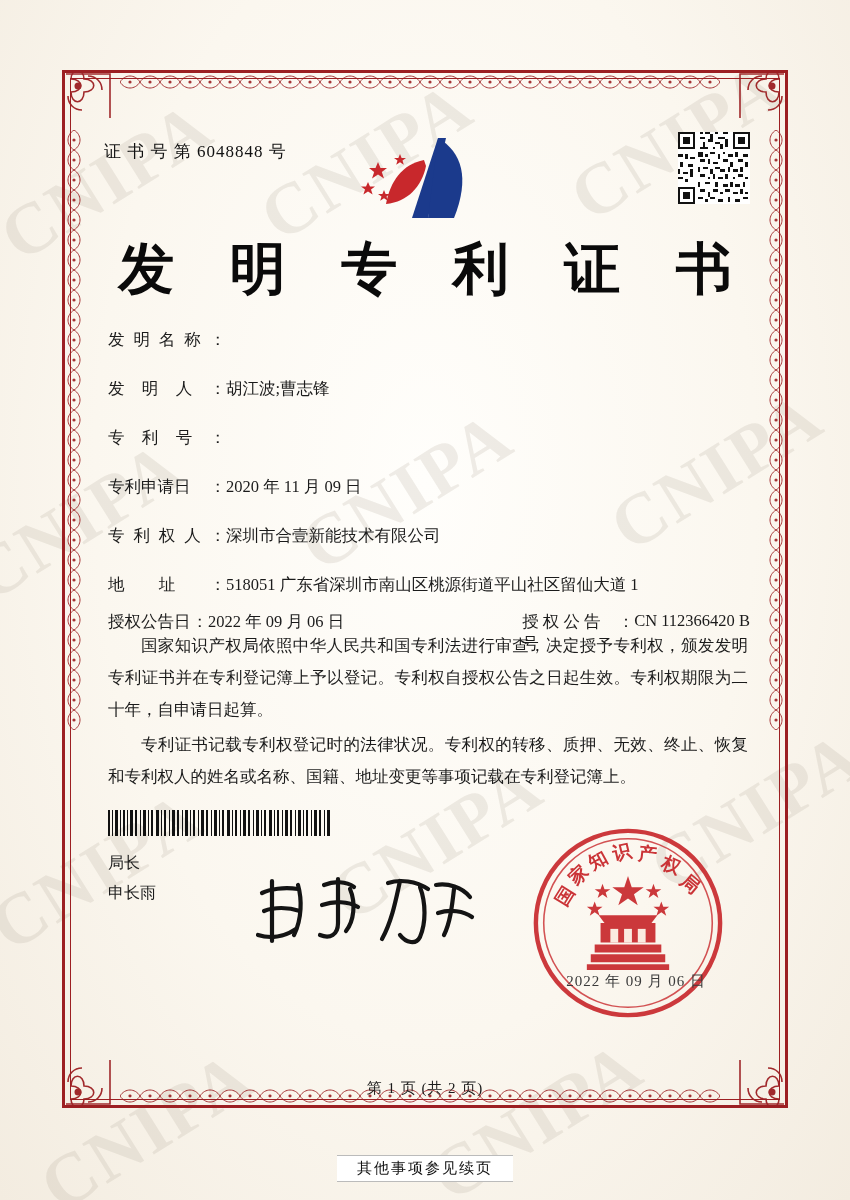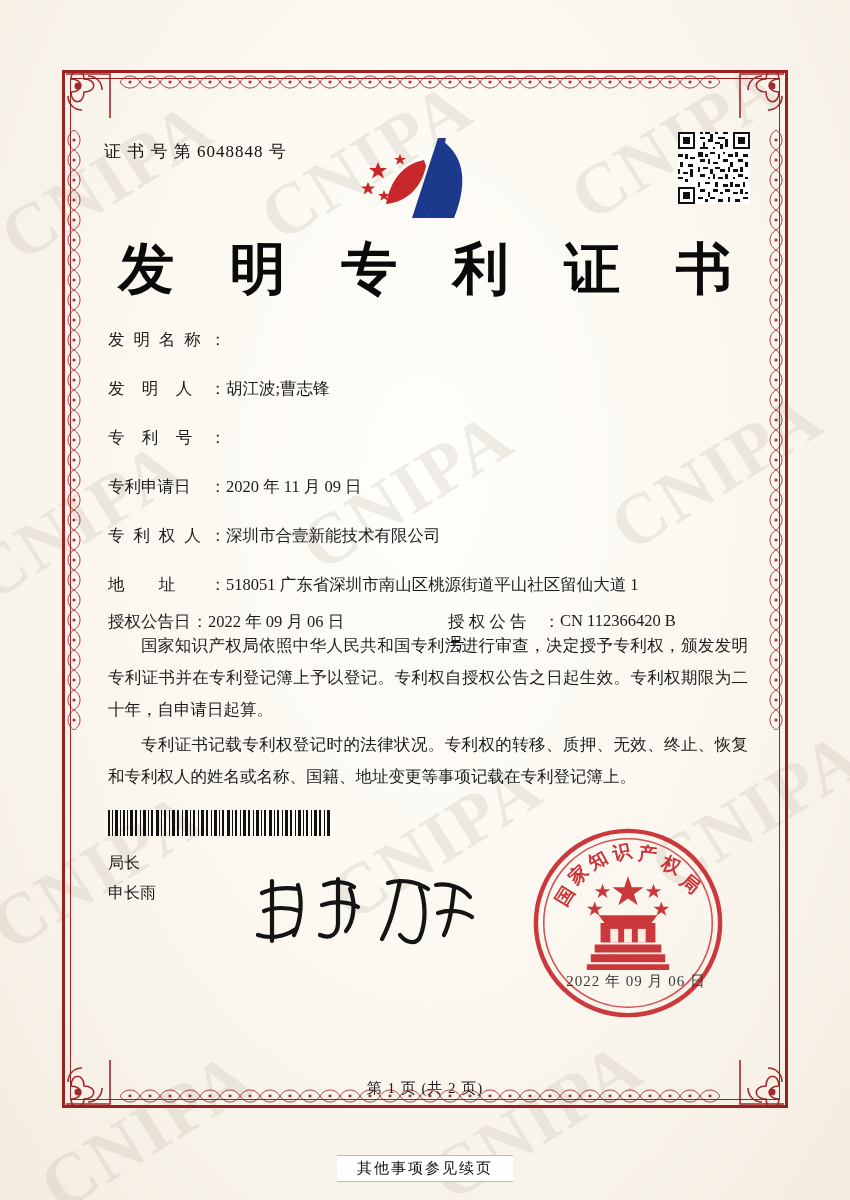--- a/index.html
+++ b/index.html
@@ -149,20 +149,21 @@
   .val {
     flex: 1;
   }
   .val .line2 { display: block; }
 
   .row-dual {
     display: flex;
     align-items: flex-start;
     margin-bottom: 18px;
     font-size: 16.5px;
+    justify-content: space-between;
   }
   .dual-left {
     width: 340px;
     flex: 0 0 340px;
     display: flex;
   }
   .dual-left .lbl { width: 100px; flex: 0 0 100px; }
   .dual-right { display: flex; }
   .dual-right .lbl2 {
     width: 112px;

